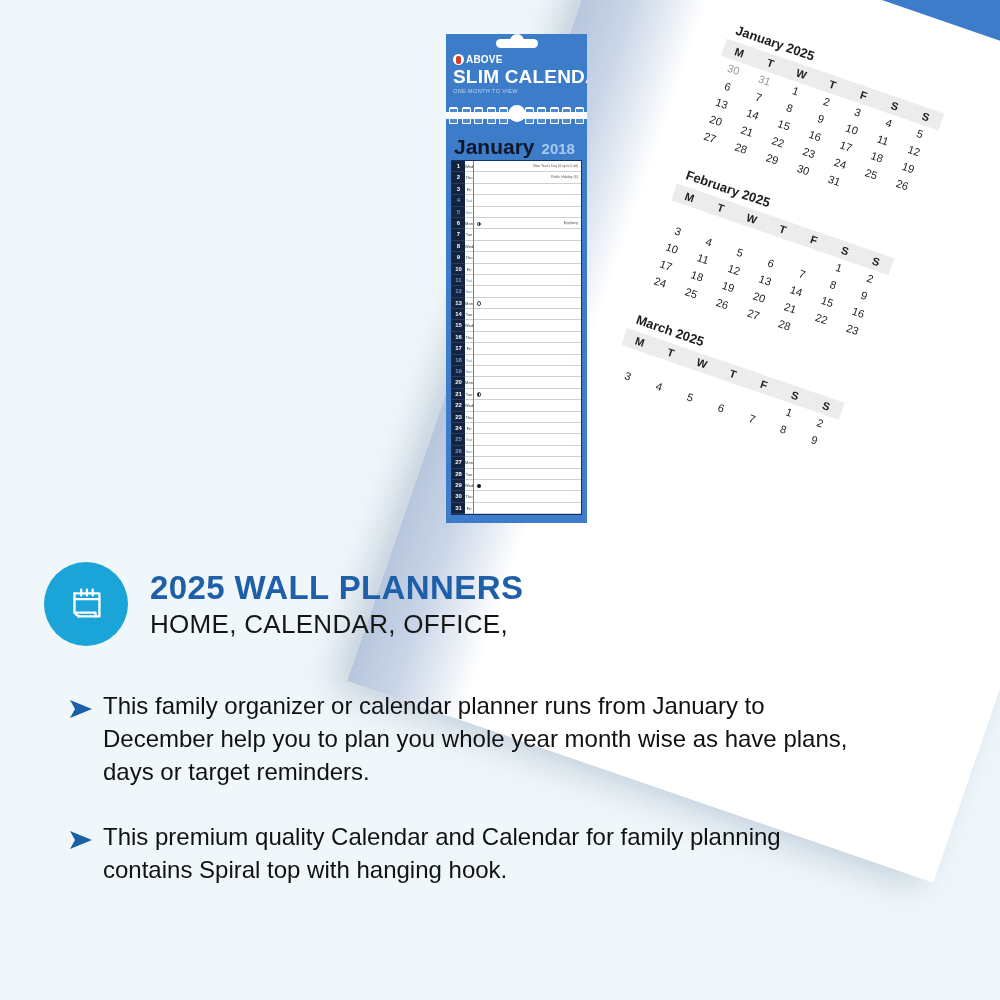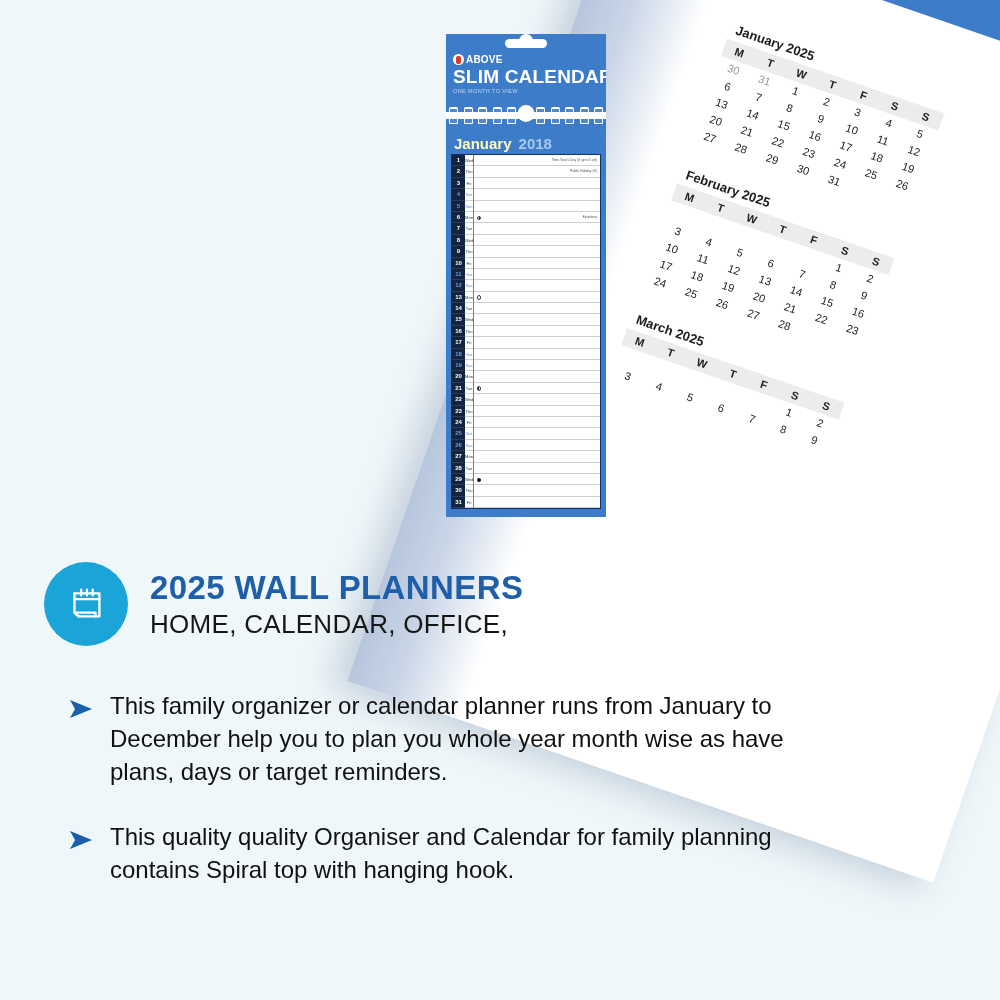--- a/index.html
+++ b/index.html
@@ -66,21 +66,21 @@
     font-weight: bold; background: #ececec;
     padding: 3px 0;
   }
   .mini-grid .dy { padding: 3px 0; }
   .mini-grid .mut { color: #9a9a9a; }
 
   
   .product {
     position: absolute;
     left: 446px; top: 34px;
-    width: 160px;
+    width: 141px;
     border-radius: 24px;
   }
   
   .head-card {
     background: #3d7cc9;
     height: 70px;
     position: relative;
     padding: 6px 7px 0 7px;
     overflow: hidden;
   }
@@ -173,21 +173,21 @@
   
   .cal-body {
     background: #3d7cc9;
     padding: 6px 5px 8px 5px;
   }
   .cal-month {
     display: flex; align-items: baseline; gap: 7px;
     padding: 0 2px 3px 3px;
   }
   .cal-month-name {
-    color: #fef9c3; font-weight: bold; font-size: 15px; line-height: 1;
+    color: #0f172a; font-weight: bold; font-size: 21px; line-height: 1;
   }
   .cal-month-year {
     color: #a9c9ec; font-weight: bold; font-size: 15px; line-height: 1;
   }
   .cal-sheet {
     background: #ffffff;
     border: 1px solid #14306b;
     display: flex;
   }
   .col-num {
@@ -270,21 +270,21 @@
   }
   .promo-sub {
     color: #161616;
     font-size: 26px;
     letter-spacing: .3px;
     line-height: 1.2;
     margin-top: 2px;
   }
   .bullets { margin-top: 44px; padding-left: 24px; }
   .bullet {
-    display: flex; gap: 16px;
+    display: flex; gap: 9px;
     margin-bottom: 32px;
     margin-top: 8px;
   }
   .bullet-arrow { flex: 0 0 26px; padding-top: 9px; }
   .bullet-text {
     font-size: 24px;
     line-height: 1.37;
     color: #111111;
     max-width: 880px;
   }
@@ -587,16 +587,16 @@
       <div class="bullet">
         <div class="bullet-arrow"><svg width="26" height="20" viewBox="0 0 26 20">
             <path d="M2 1 L24 10 L2 19 L7 10 Z" fill="#1a5fa8"></path>
           </svg></div>
         <div class="bullet-text">This family organizer or calendar planner runs from January to December help you to plan you whole year month wise as have plans, days or target reminders.</div>
       </div>
       <div class="bullet">
         <div class="bullet-arrow"><svg width="26" height="20" viewBox="0 0 26 20">
             <path d="M2 1 L24 10 L2 19 L7 10 Z" fill="#1a5fa8"></path>
           </svg></div>
-        <div class="bullet-text">This quality quality Organiser and Calendar for family planning contains Spiral top with hanging hook.</div>
+        <div class="bullet-text">This premium quality Calendar and Calendar for family planning contains Spiral top with hanging hook.</div>
       </div>
     </div>
 </div>
 
 </body></html>

